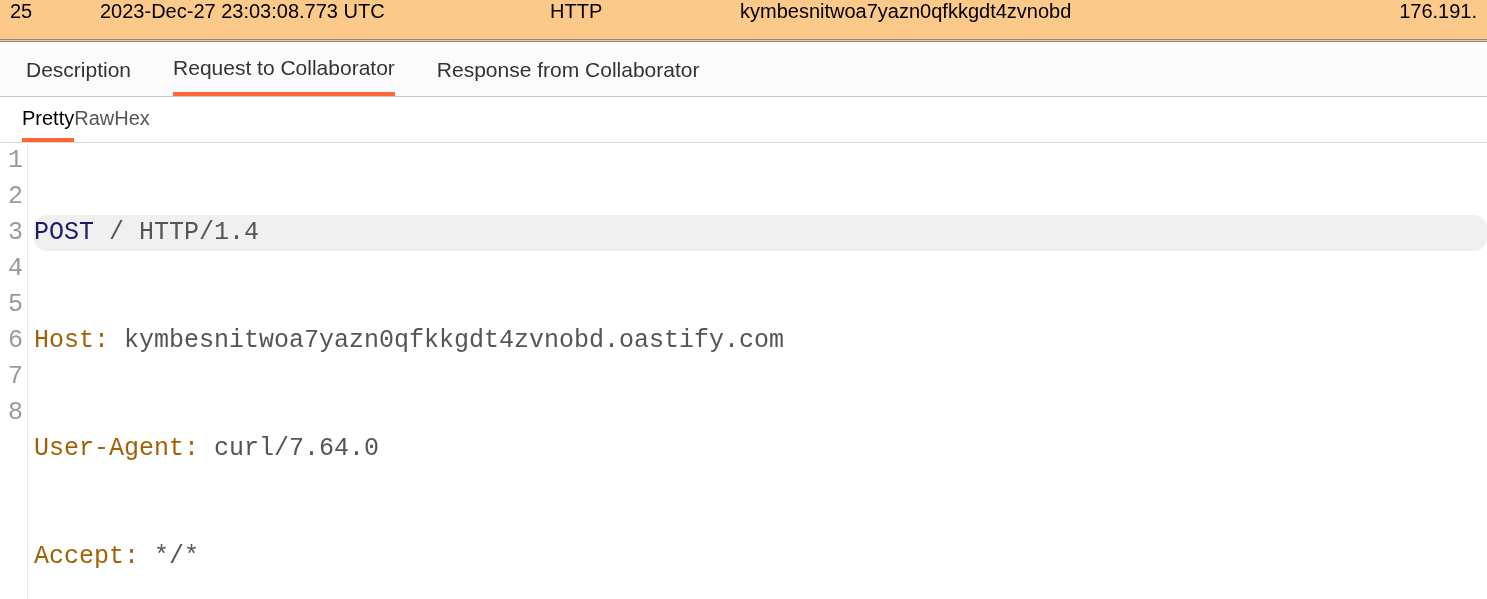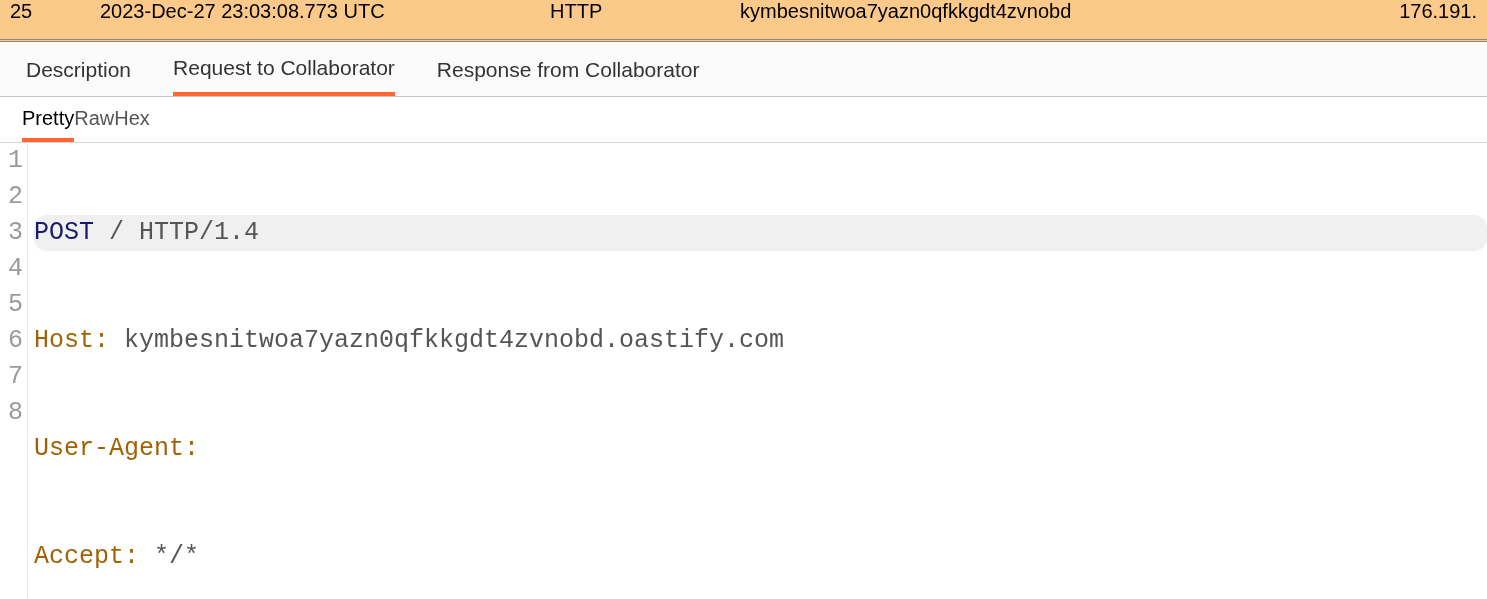--- a/index.html
+++ b/index.html
@@ -115,21 +115,21 @@
     <div>3</div>
     <div>4</div>
     <div>5</div>
     <div>6</div>
     <div>7</div>
     <div>8</div>
   </div>
   <div class="code">
     <div class="ln ln1"><span class="tok-method">POST</span><span class="tok-plain"> / HTTP/1.4</span></div>
     <div class="ln"><span class="tok-header">Host:</span><span class="tok-plain"> kymbesnitwoa7yazn0qfkkgdt4zvnobd.oastify.com</span></div>
-    <div class="ln"><span class="tok-header">User-Agent:</span></div>
+    <div class="ln"><span class="tok-header">User-Agent:</span><span class="tok-plain"> curl/7.64.0</span></div>
     <div class="ln"><span class="tok-header">Accept:</span><span class="tok-plain"> */*</span></div>
     
     
     
     
     
     
   </div>
 </div>
 

